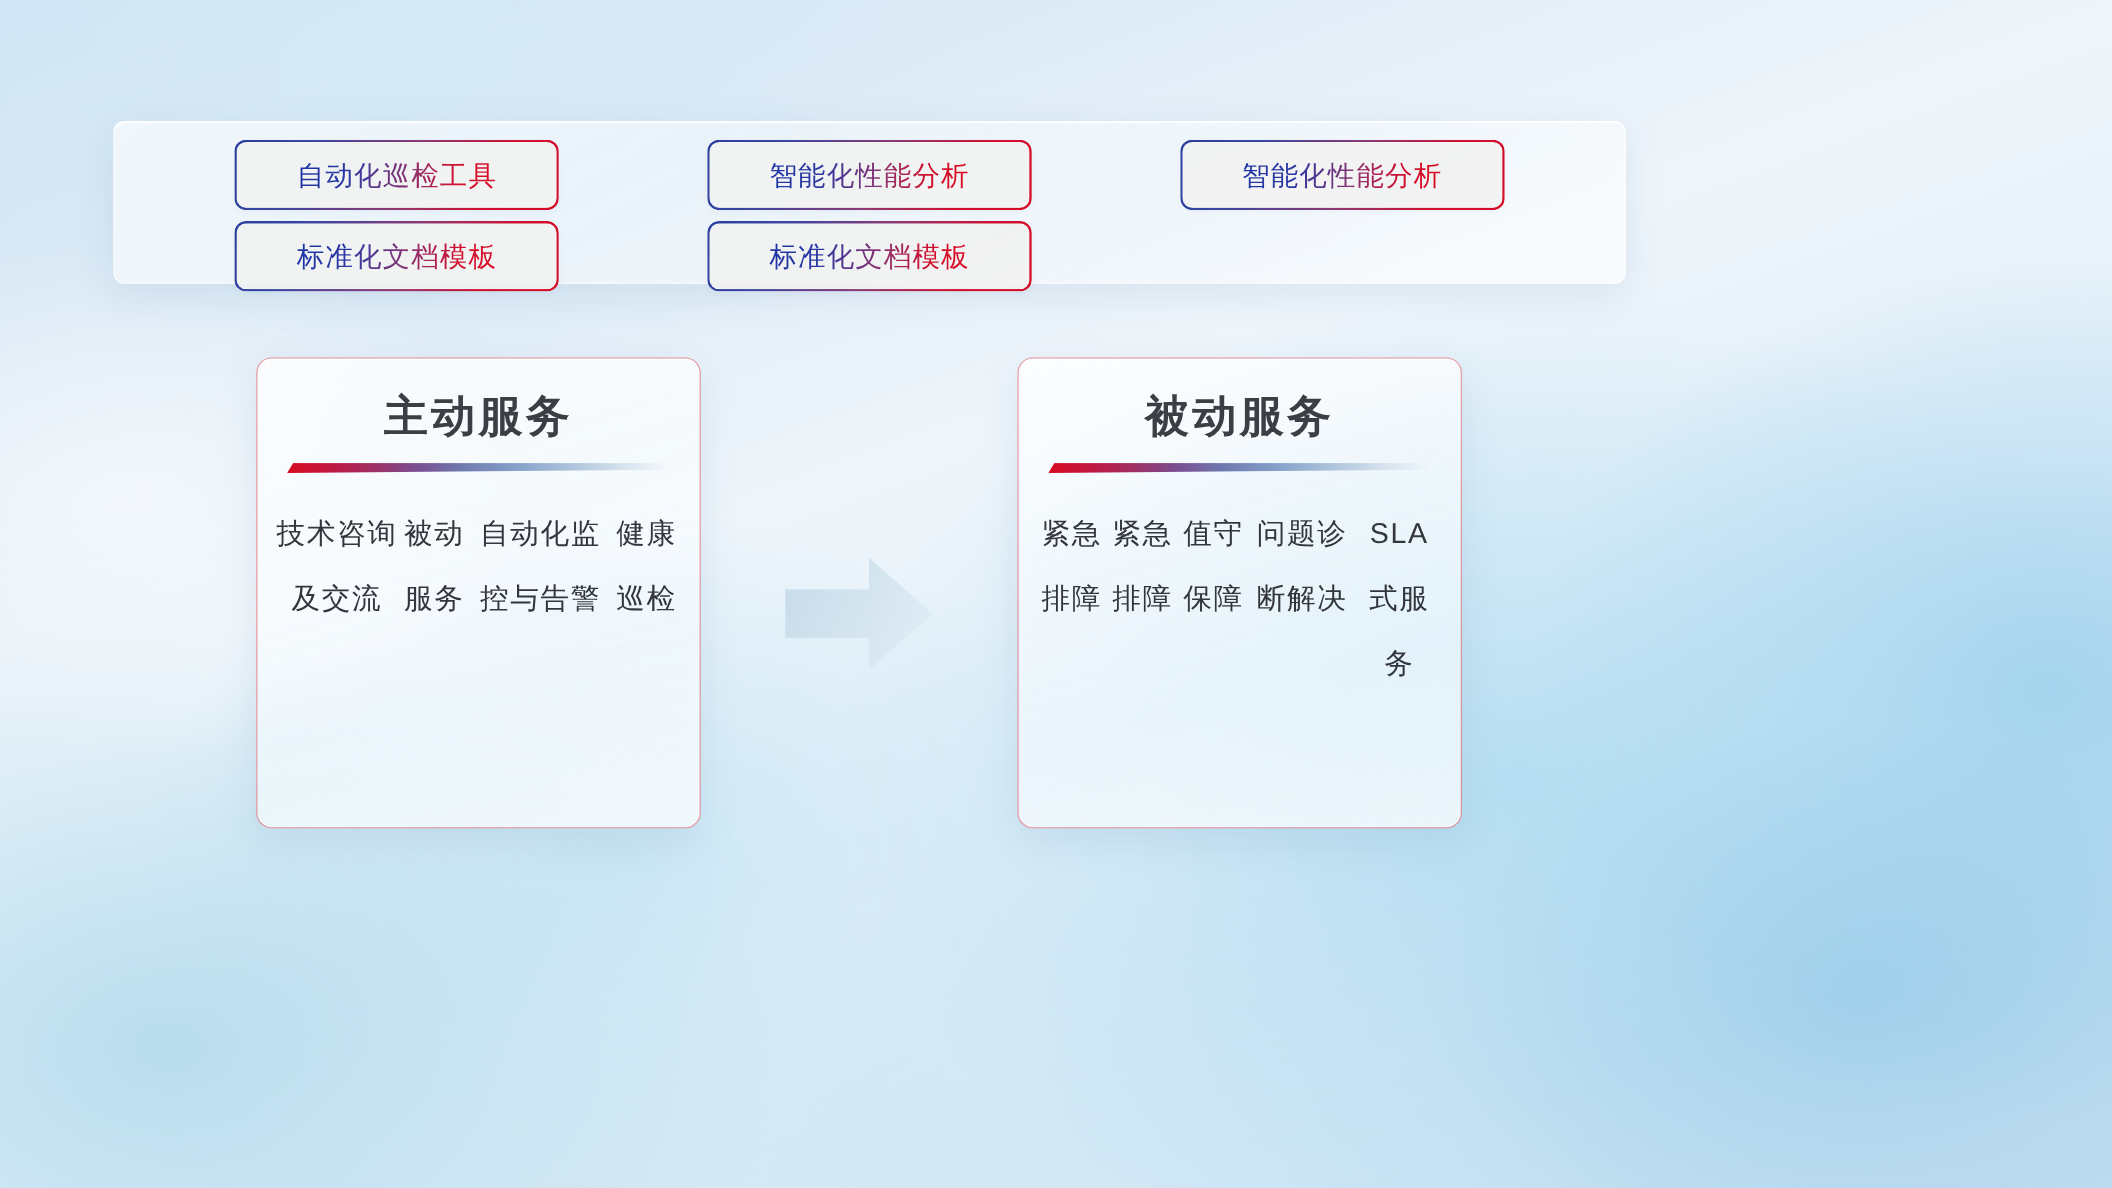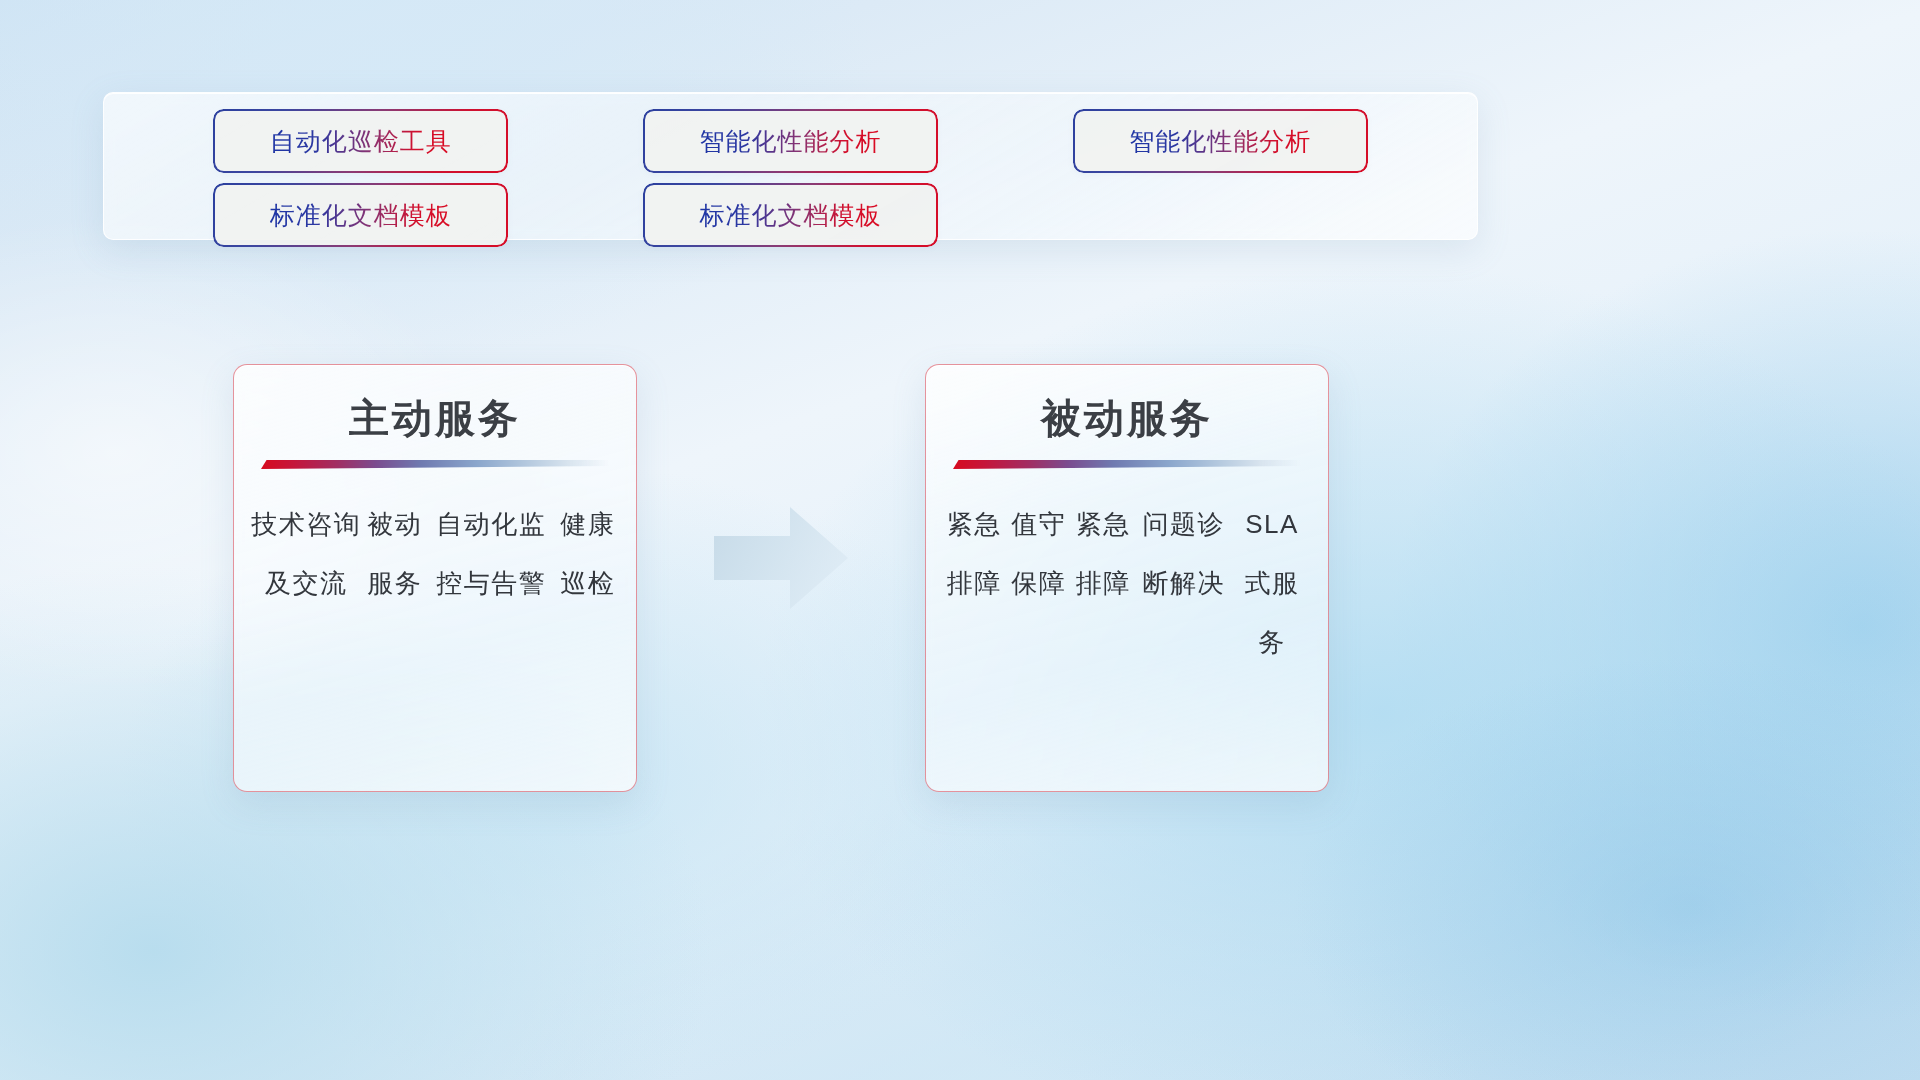--- a/index.html
+++ b/index.html
@@ -32,21 +32,21 @@
     background:
       radial-gradient(600px 380px at 88% 84%, rgba(120,186,226,0.38) 0%, rgba(120,186,226,0) 66%),
       radial-gradient(520px 340px at 6% 42%, rgba(255,255,255,0.55) 0%, rgba(255,255,255,0) 70%);
     pointer-events: none;
   }
 
   
   .top-panel {
     position: absolute;
     left: 103px;
-    top: 92px;
+    top: 110px;
     width: 1375px;
     height: 148px;
     border-radius: 10px;
     background: linear-gradient(150deg,
         rgba(255,255,255,0.66) 0%,
         rgba(255,255,255,0.42) 38%,
         rgba(247,251,254,0.50) 70%,
         rgba(255,255,255,0.62) 100%);
     border: 1px solid rgba(255,255,255,0.85);
     box-shadow:
@@ -100,21 +100,21 @@
     background: linear-gradient(95deg, #1e35a5 0%, #2c38a2 26%, #8b3270 56%, #d20f2c 80%, #da0a22 100%);
     -webkit-background-clip: text;
     background-clip: text;
     color: transparent;
     white-space: nowrap;
   }
 
   
   .card {
     position: absolute;
-    top: 364px;
+    top: 325px;
     width: 404px;
     height: 428px;
     border-radius: 14px;
     background: linear-gradient(165deg,
         rgba(255,255,255,0.80) 0%,
         rgba(252,254,255,0.62) 34%,
         rgba(248,252,255,0.58) 66%,
         rgba(255,255,255,0.72) 100%);
     border: 1px solid rgba(214,60,75,0.55);
     box-shadow:
@@ -231,20 +231,20 @@
     </svg>
   </div>
 
   <div class="card" id="card-passive">
     <div class="card-title">被动服务</div>
     <div class="title-rule">
         <i></i>
       </div>
     <ul class="card-list">
       <li>紧急排障</li>
+      <li>紧急排障</li>
       <li>值守保障</li>
-      <li>紧急排障</li>
       <li>问题诊断解决</li>
       <li>SLA式服务</li>
     </ul>
   </div>
 
 </div>
 
 </body></html>

